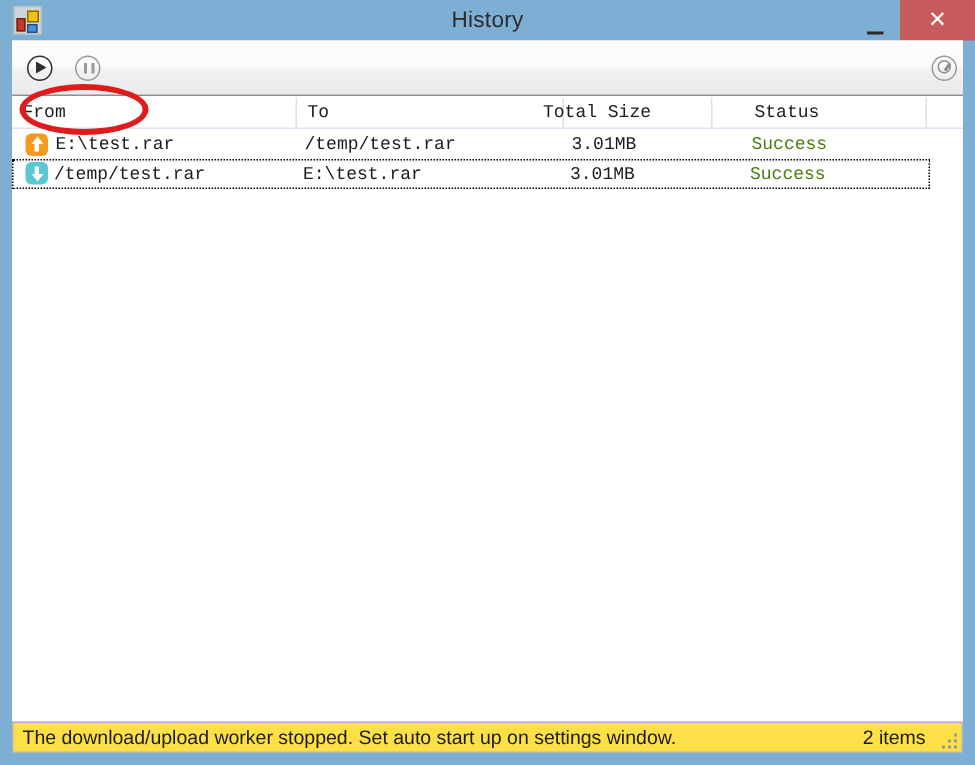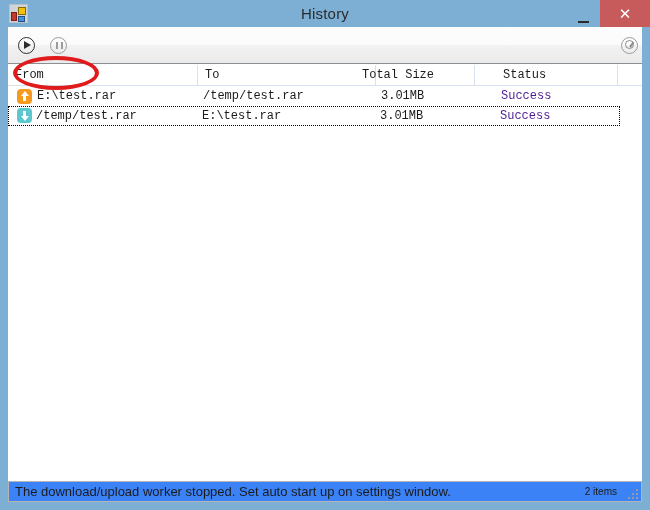--- a/index.html
+++ b/index.html
@@ -257,21 +257,21 @@
     top: 0;
     height: 18px;
     line-height: 18px;
     font-family: "Liberation Mono", "DejaVu Sans Mono", monospace;
     font-size: 12px;
     color: #1b1b1b;
     white-space: nowrap;
     overflow: hidden;
     box-sizing: border-box;
   }
-  .cell-status { color: #4c1d95; }
+  .cell-status { color: #4d7c0f; }
 
   .dir-icon {
     position: absolute;
     left: 8px; top: 2px;
     width: 15px; height: 15px;
     border-radius: 4px;
     box-sizing: border-box;
   }
   .dir-up { background: #f59a1e; }
   .dir-down { background: #5bc8cf; }
@@ -307,40 +307,40 @@
     width: 3px; height: 6px;
     background: #ffffff;
   }
 
   
   #statusbar {
     position: absolute;
     left: 8px; top: 481px;
     width: 634px;
     height: 21px;
-    background: #3b82f6;
+    background: #fde047;
     border: 1px solid #b5b5b5;
     box-sizing: border-box;
   }
   #status-text {
     position: absolute;
     left: 6px; top: 0;
     height: 19px;
     line-height: 19px;
     font-size: 13px;
     color: #1b1b1b;
     font-family: "Liberation Sans", sans-serif;
     white-space: nowrap;
   }
   #status-count {
     position: absolute;
     right: 24px; top: 0;
     height: 19px;
     line-height: 19px;
-    font-size: 10px;
+    font-size: 13px;
     color: #1b1b1b;
     font-family: "Liberation Sans", sans-serif;
     white-space: nowrap;
     margin-left: 28px;
   }
   #resize-grip {
     position: absolute;
     right: 3px; bottom: 2px;
     width: 12px; height: 12px;
   }

